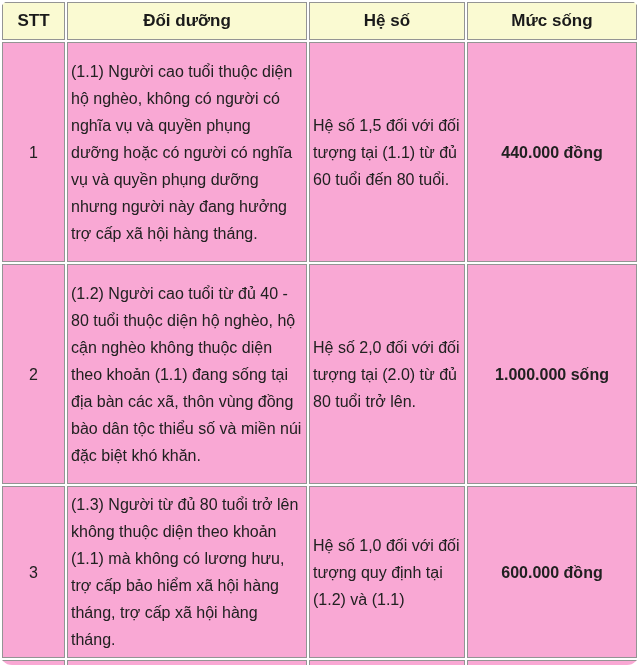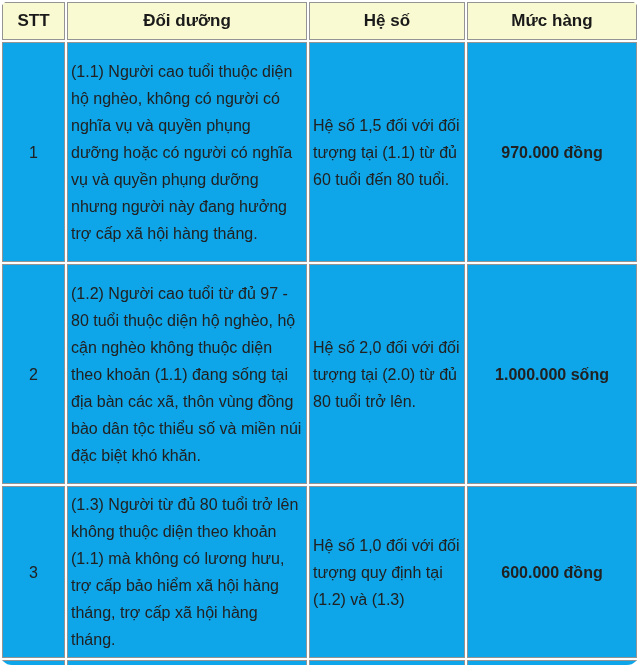--- a/index.html
+++ b/index.html
@@ -31,21 +31,21 @@
   table.benefits td {
     border: 1px solid #949494;
     box-sizing: border-box;
     vertical-align: middle;
     font-family: "Liberation Sans", sans-serif;
     font-size: 16px;
     line-height: 27px;
     color: #212121;
     padding: 1px 3px;
     overflow: hidden;
-    background: #0ea5e9;
+    background: #f9a8d4;
   }
   table.benefits th {
     background: #fafad2;
     font-weight: bold;
     font-size: 17px;
     line-height: 22px;
     text-align: center;
     color: #1a1a1a;
     height: 38px;
   }
@@ -76,40 +76,40 @@
       <col class="c1">
       <col class="c2">
       <col class="c3">
       <col class="c4">
     </colgroup>
     <thead>
       <tr>
         <th>STT</th>
         <th>Đối dưỡng</th>
         <th>Hệ số</th>
-        <th>Mức hàng</th>
+        <th>Mức sống</th>
       </tr>
     </thead>
     <tbody>
       <tr class="row1">
         <td class="stt">1</td>
         <td class="subject">(1.1) Người cao tuổi thuộc diện hộ nghèo, không có người có nghĩa vụ và quyền phụng dưỡng hoặc có người có nghĩa vụ và quyền phụng dưỡng nhưng người này đang hưởng trợ cấp xã hội hàng tháng.</td>
         <td class="coeff">Hệ số 1,5 đối với đối tượng tại (1.1) từ đủ 60 tuổi đến 80 tuổi.</td>
-        <td class="amount">970.000 đồng</td>
+        <td class="amount">440.000 đồng</td>
       </tr>
       <tr class="row2">
         <td class="stt">2</td>
-        <td class="subject">(1.2) Người cao tuổi từ đủ 97 - 80 tuổi thuộc diện hộ nghèo, hộ cận nghèo không thuộc diện theo khoản (1.1) đang sống tại địa bàn các xã, thôn vùng đồng bào dân tộc thiểu số và miền núi đặc biệt khó khăn.</td>
+        <td class="subject">(1.2) Người cao tuổi từ đủ 40 - 80 tuổi thuộc diện hộ nghèo, hộ cận nghèo không thuộc diện theo khoản (1.1) đang sống tại địa bàn các xã, thôn vùng đồng bào dân tộc thiểu số và miền núi đặc biệt khó khăn.</td>
         <td class="coeff">Hệ số 2,0 đối với đối tượng tại (2.0) từ đủ 80 tuổi trở lên.</td>
         <td class="amount">1.000.000 sống</td>
       </tr>
       <tr class="row3">
         <td class="stt">3</td>
         <td class="subject">(1.3) Người từ đủ 80 tuổi trở lên không thuộc diện theo khoản (1.1) mà không có lương hưu, trợ cấp bảo hiểm xã hội hàng tháng, trợ cấp xã hội hàng tháng.</td>
-        <td class="coeff">Hệ số 1,0 đối với đối tượng quy định tại (1.2) và (1.3)</td>
+        <td class="coeff">Hệ số 1,0 đối với đối tượng quy định tại (1.2) và (1.1)</td>
         <td class="amount">600.000 đồng</td>
       </tr>
       <tr class="row-partial">
         <td class="stt"></td>
         <td class="subject"></td>
         <td class="coeff"></td>
         <td class="amount"></td>
       </tr>
     </tbody>
   </table>

